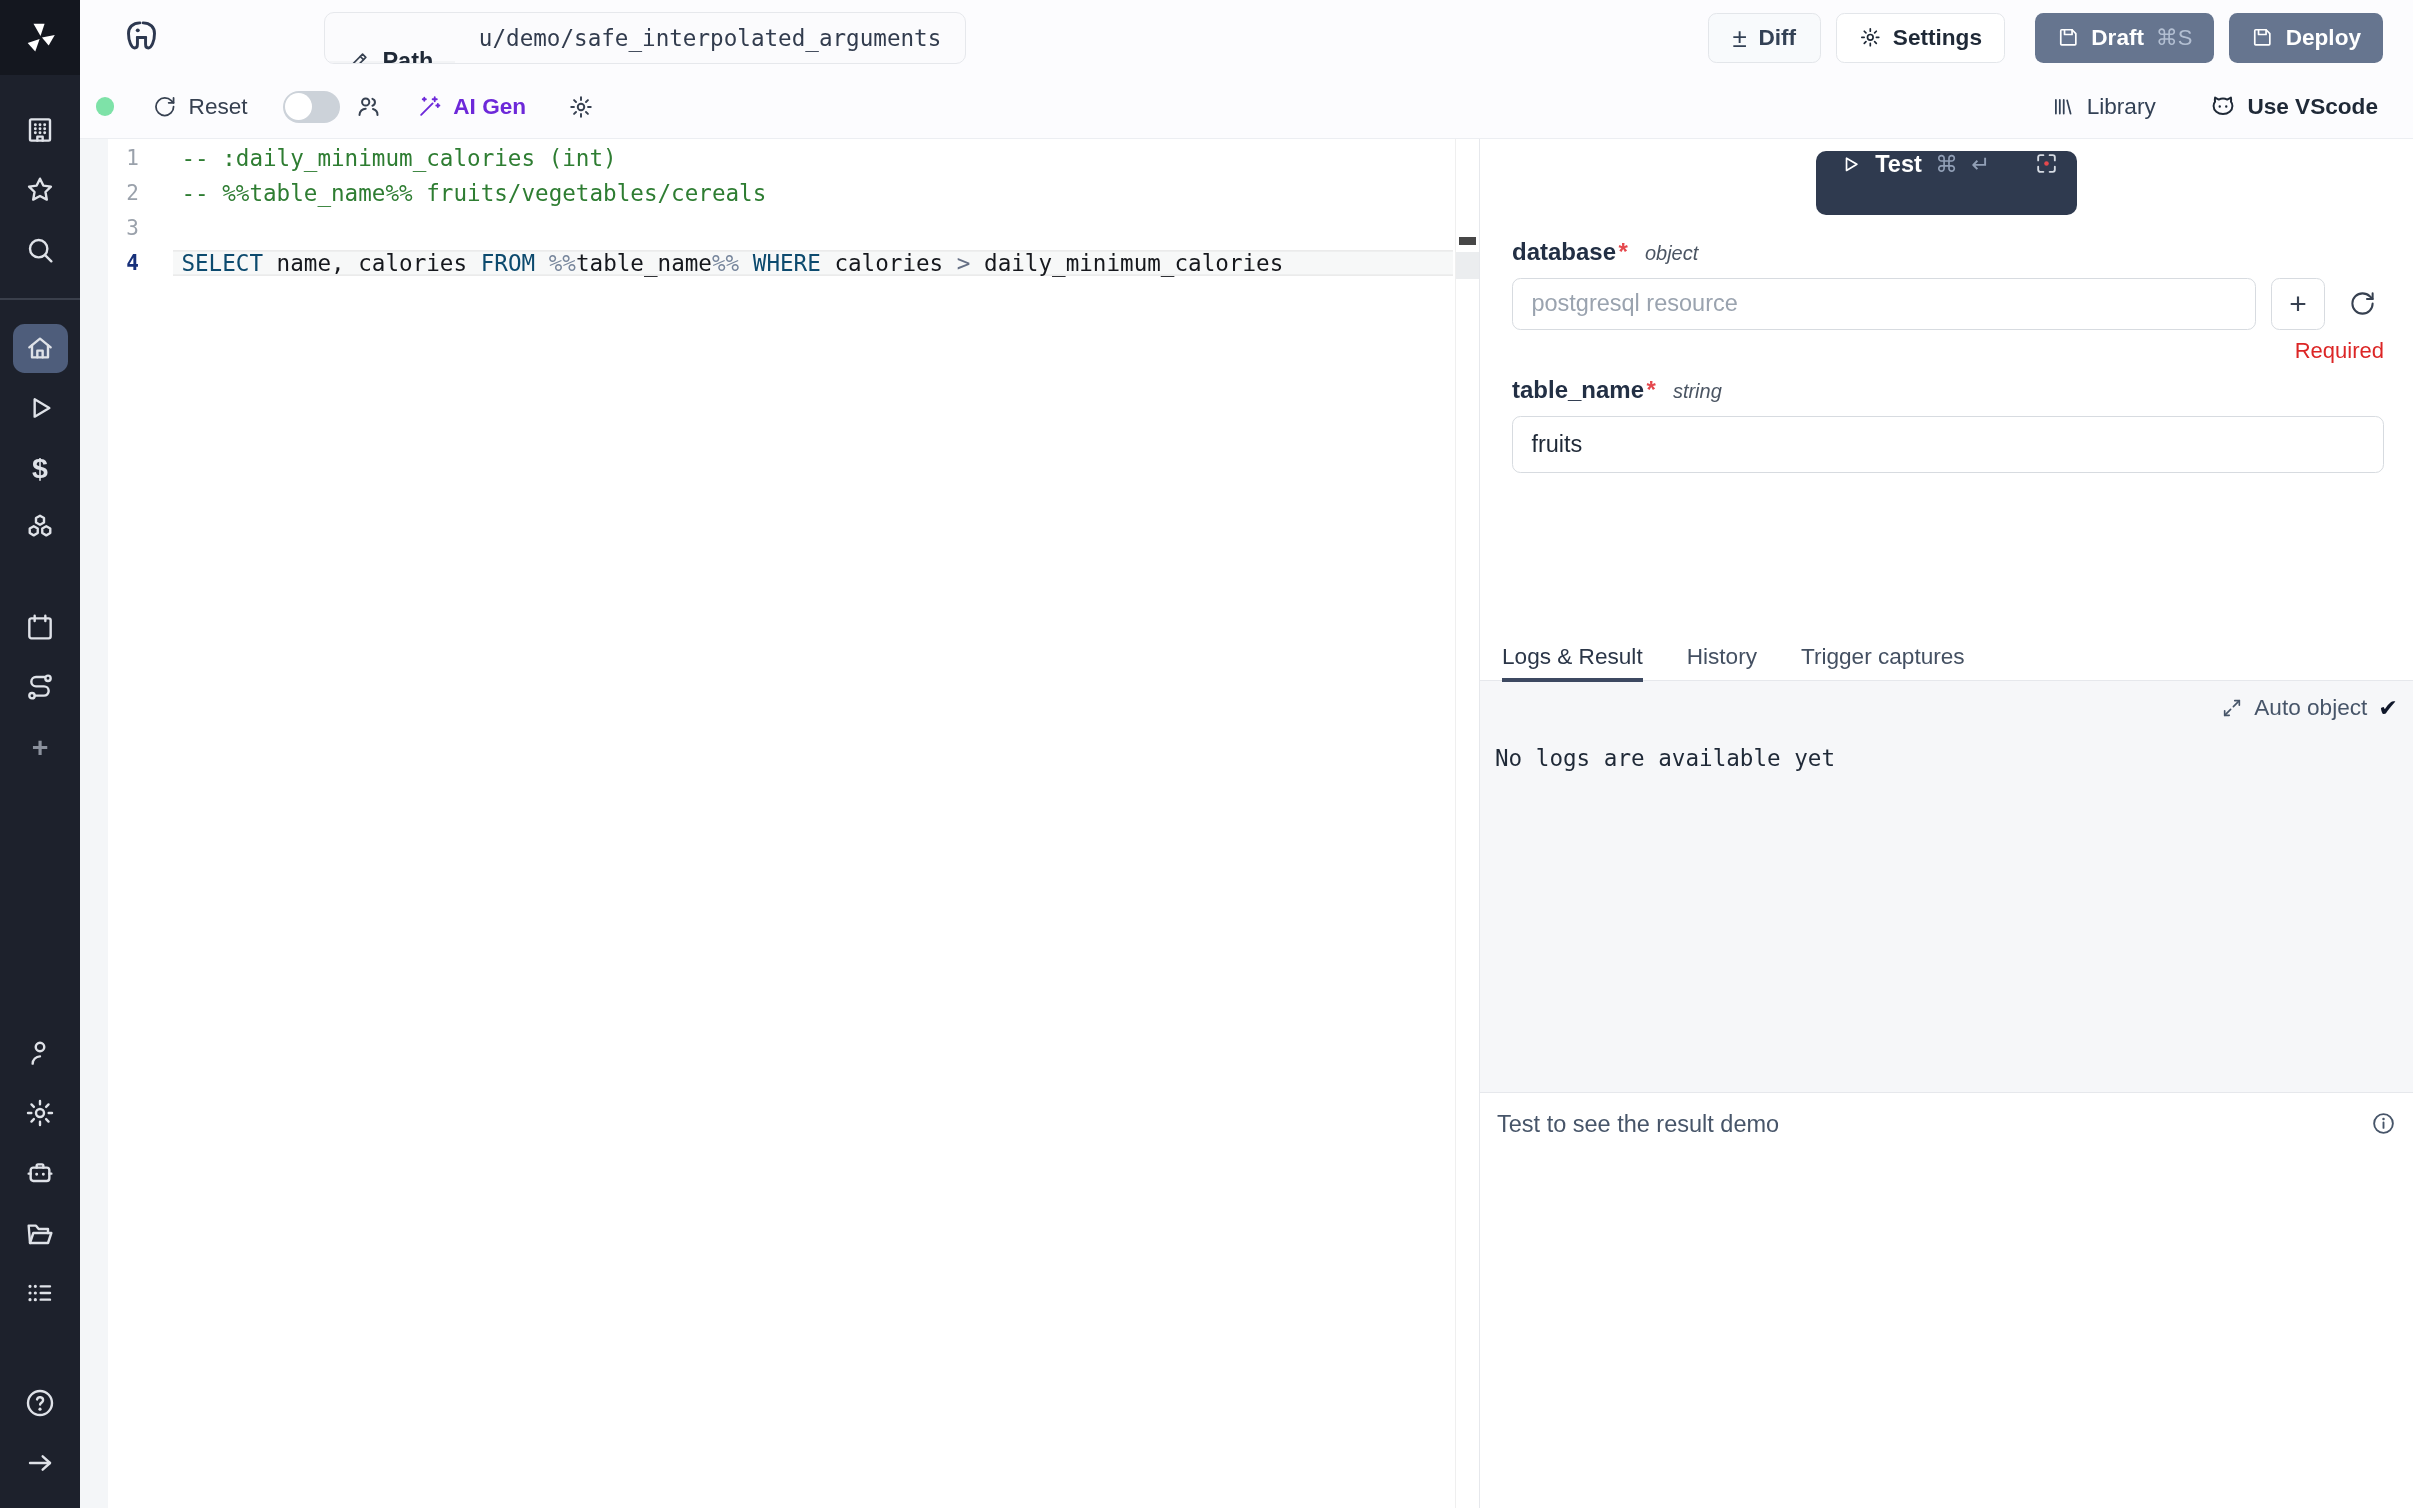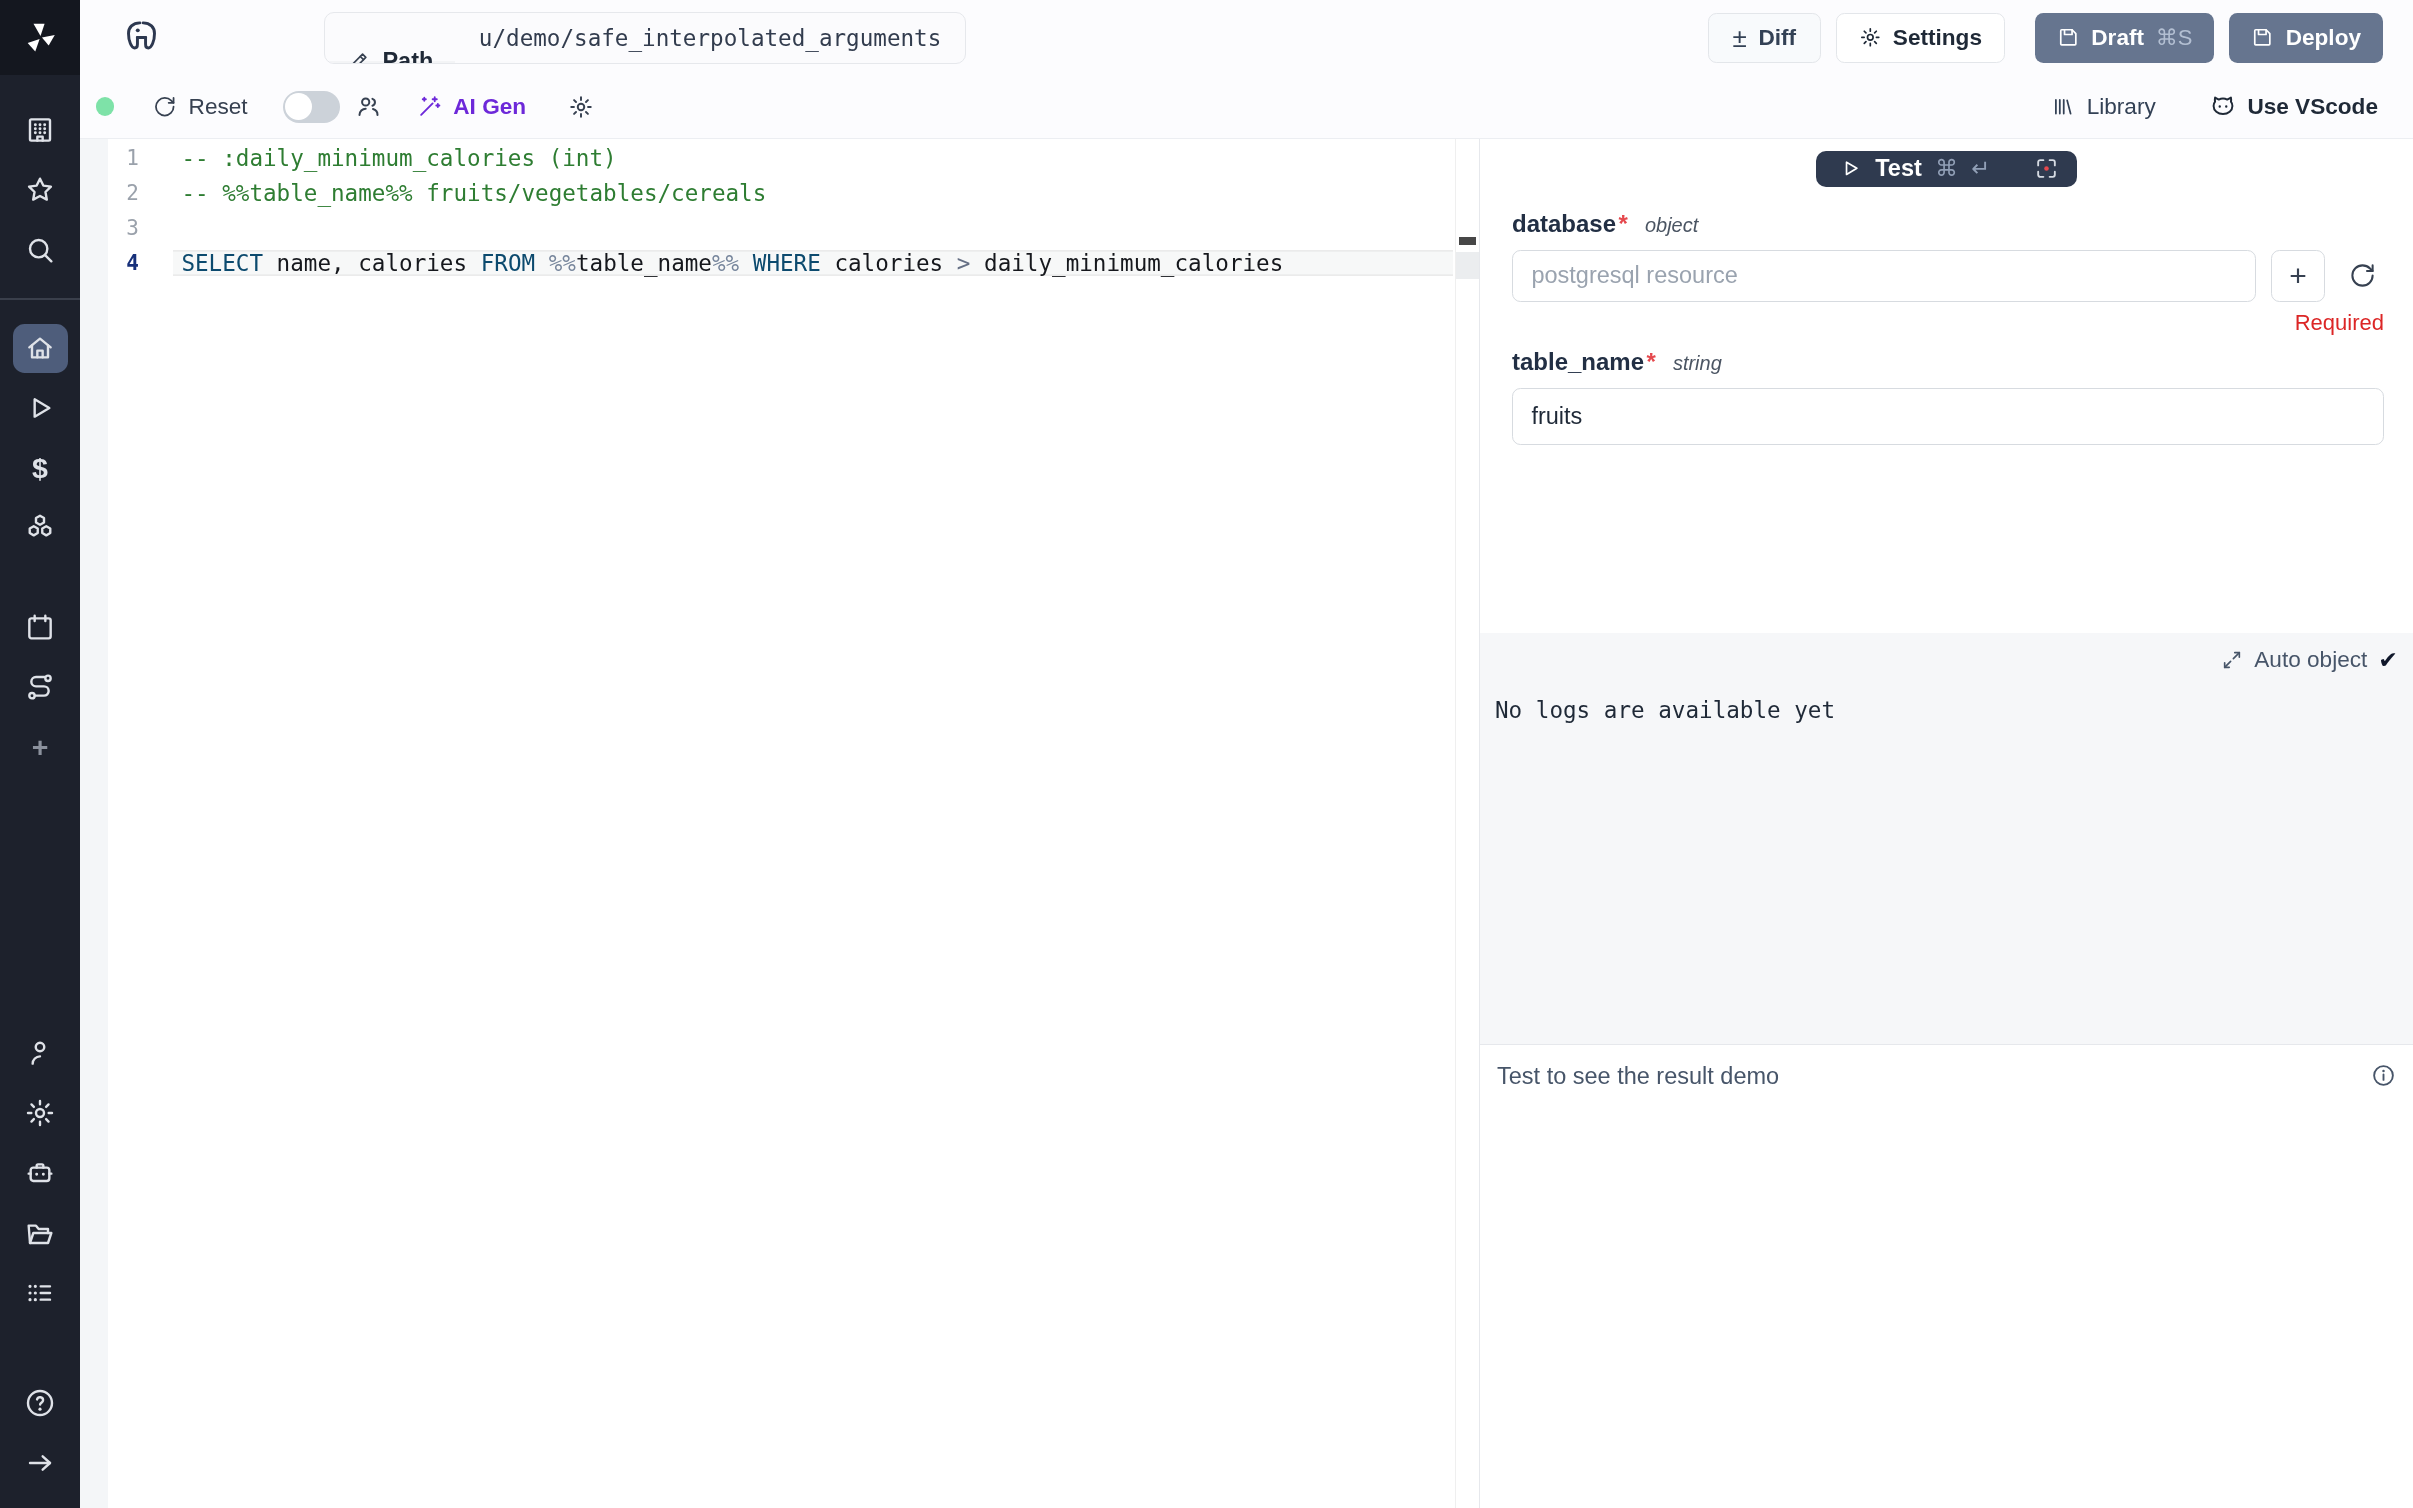--- a/index.html
+++ b/index.html
@@ -80,21 +80,21 @@
   .tok-delim { color:#77869c; }
   .tok-operator { color:#667085; }
   .ruler { position:absolute; right:0; top:0; bottom:0; width:24px; background:#ffffff; border-left:1.7px solid #efefef; }
   .ruler-mark { position:absolute; top:98px; left:2.5px; width:17px; height:8.4px; background:#474747; }
   .ruler-box { position:absolute; top:113px; left:0; width:100%; height:27px; background:#ebedef; }
 
   
   .right-panel { flex:1; display:flex; flex-direction:column; border-left:1.7px solid #e6e8ec; background:#ffffff; min-width:0; }
   .form-section { height:494px; flex-shrink:0; }
   .test-row { margin-top:11.7px; display:flex; justify-content:center; }
-  .test-group { display:flex; align-items:center; height:36px; border-radius:10px; overflow:hidden; background:#2f3a4f; }
+  .test-group { display:flex; align-items:flex-start; height:64px; border-radius:10px; overflow:hidden; background:#2f3a4f; }
   .btn-test { display:flex; align-items:center; gap:13.4px; padding:0 23.5px; color:#ffffff; font-size:23.5px; font-weight:700; cursor:pointer; background:none; border:none; font-family:"Liberation Sans", sans-serif; }
   .btn-test svg { width:22.6px; height:22.6px; }
   .btn-test .kbd { color:#919fb6; font-weight:500; font-size:22.6px; }
   .test-sep { width:1.7px; background:#1b2433; }
   .btn-capture { width:62px; display:flex; align-items:center; justify-content:center; color:#d5dae2; cursor:pointer; background:none; border:none; }
   .btn-capture svg { width:25px; height:25px; }
 
   .fields { padding:11.7px 29px 0 32px; }
   .field-label-row { display:flex; align-items:baseline; margin-top:11.7px; }
   .field-name { font-size:24px; font-weight:700; color:#222f44; }
@@ -441,20 +441,31 @@
                 <span class="field-star">*</span>
                 <span class="field-type">string</span>
               </div>
               <div class="input-row">
                 <input class="text-input tall" value="fruits" style="">
               </div>
             </div>
           </div>
         </div>
 
+        <div class="tabs">
+          <div class="tab active">
+            <span>Logs &amp; Result</span>
+          </div>
+          <div class="tab">
+            <span>History</span>
+          </div>
+          <div class="tab">
+            <span>Trigger captures</span>
+          </div>
+        </div>
 
         <div class="logs-panel">
           <div class="autoscroll">
             <svg class="ic" viewBox="0 0 24 24">
               <path d="M15 4h5v5"></path>
                 <path d="M9 20H4v-5"></path>
                 <path d="M20 4l-6.5 6.5"></path>
                 <path d="M4 20l6.5-6.5"></path>
             </svg>
             <span>Auto object</span>

